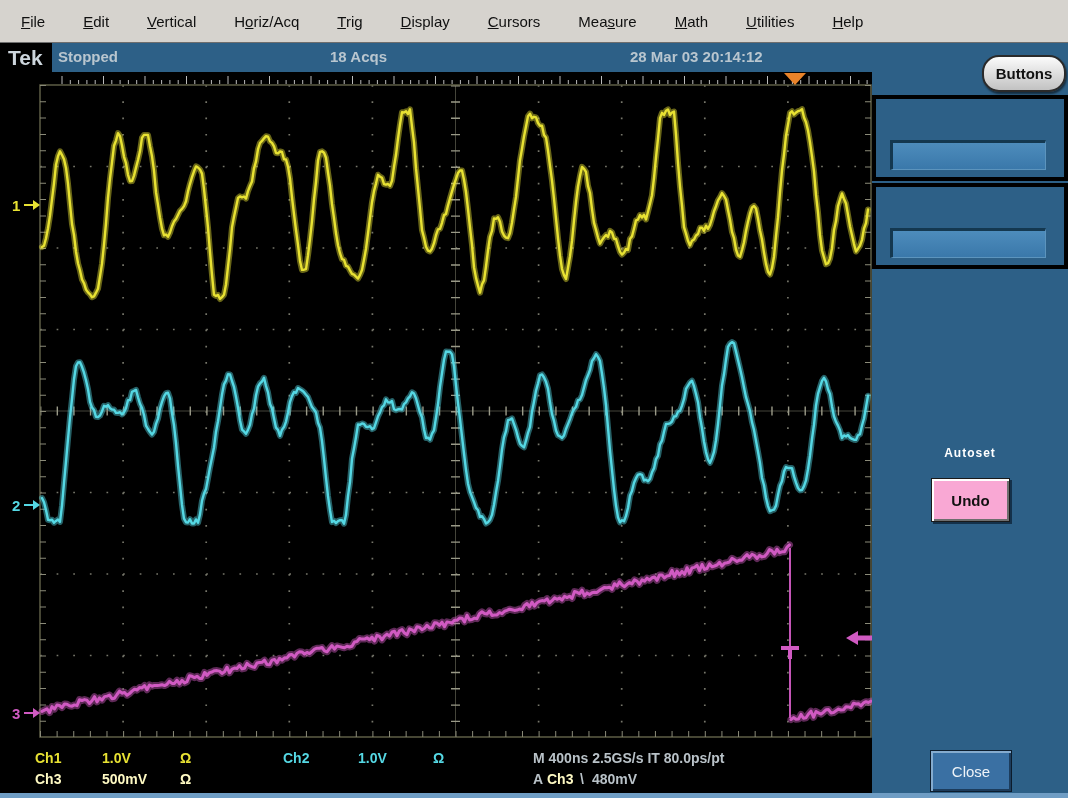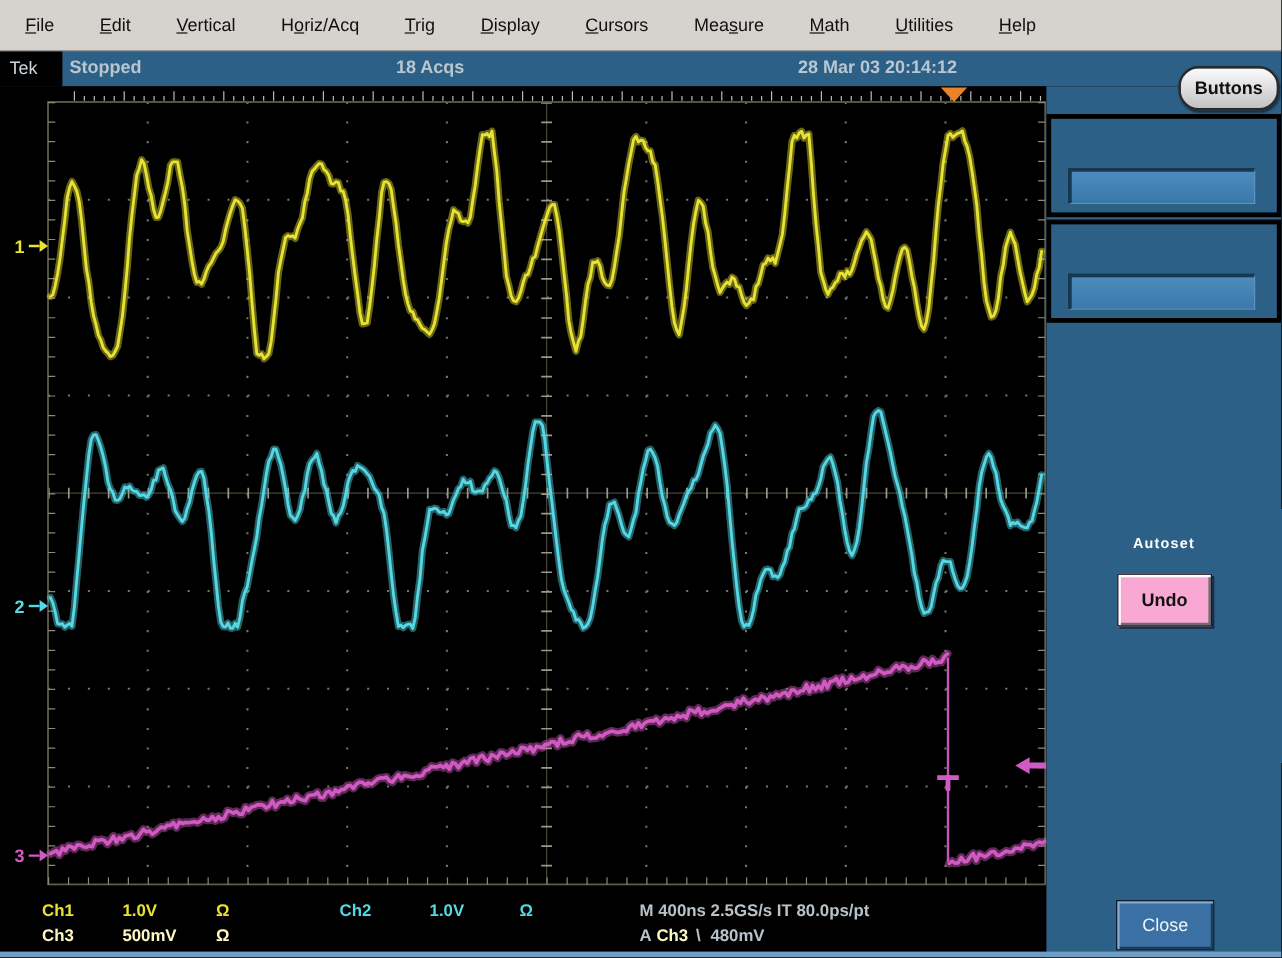--- a/index.html
+++ b/index.html
@@ -7,25 +7,25 @@
           font-family:"Liberation Sans",sans-serif;}
 
   
   .menubar{position:absolute;left:0;top:0;width:1068px;height:43px;background:#d6d3ce;
            border-bottom:1px solid #6e6e6e;box-sizing:border-box;display:flex;align-items:center;padding-left:2px;}
   .menu-item{padding:0 19px;font-size:15px;color:#101010;white-space:nowrap;}
 
   
   .statusbar{position:absolute;left:0;top:43px;width:1068px;height:29px;background:#2d6087;}
   .tekbox{position:absolute;left:0;top:0;width:52px;height:29px;background:#000;color:#cdd6dd;
-          font-weight:normal;font-size:15px;line-height:29px;padding-left:8px;box-sizing:border-box;}
+          font-weight:bold;font-size:21px;line-height:29px;padding-left:8px;box-sizing:border-box;}
   .status-text{position:absolute;top:5px;font-size:15px;font-weight:bold;color:#b9c6cf;white-space:pre;}
   #st-stopped{left:58px}
   #st-acqs{left:330px}
-  #st-date{left:665px}
+  #st-date{left:630px}
 
   .buttons-btn{position:absolute;left:982px;top:55px;width:84px;height:37px;z-index:6;
         border-radius:17px;background:linear-gradient(#fbfbfb,#c2c2c2);
         border:2px solid #2a2a2a;box-shadow:1px 2px 2px rgba(0,0,0,.55);
         font-family:inherit;font-size:15px;font-weight:bold;color:#111;
         display:flex;align-items:center;justify-content:center;padding:0;}
 
   
   .scope{position:absolute;left:0;top:72px;width:872px;height:674px;background:#000;}
 

